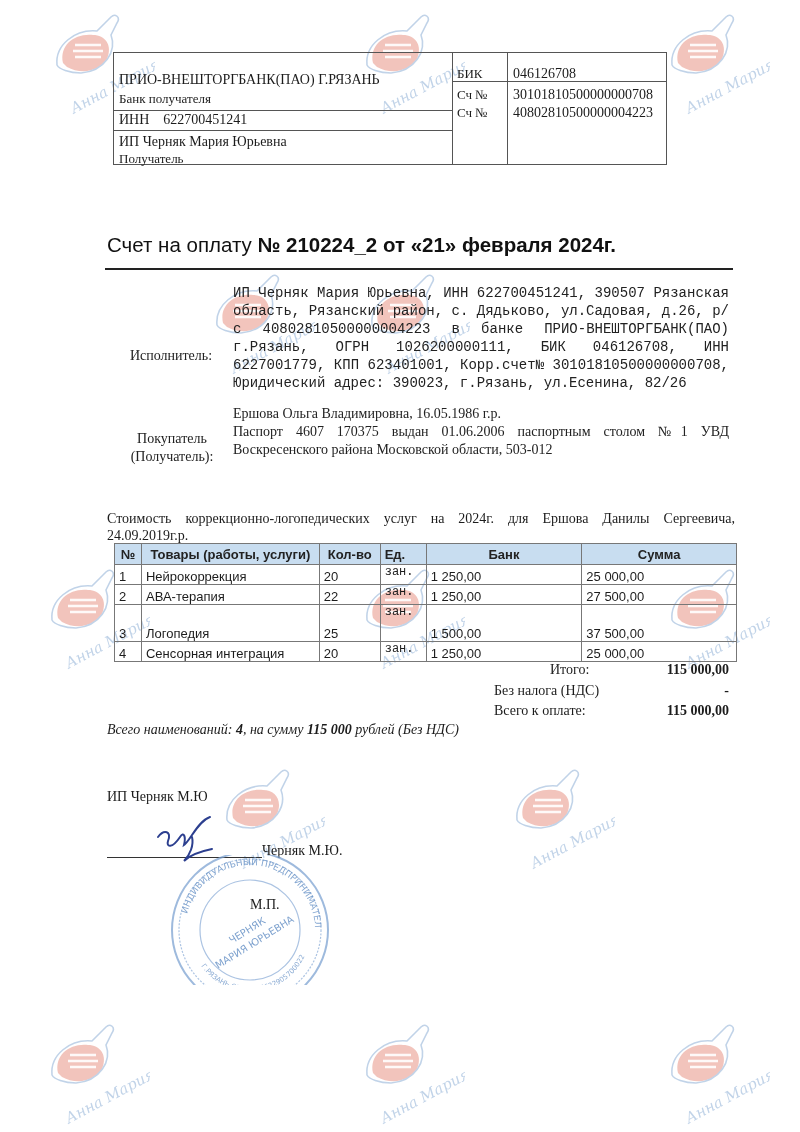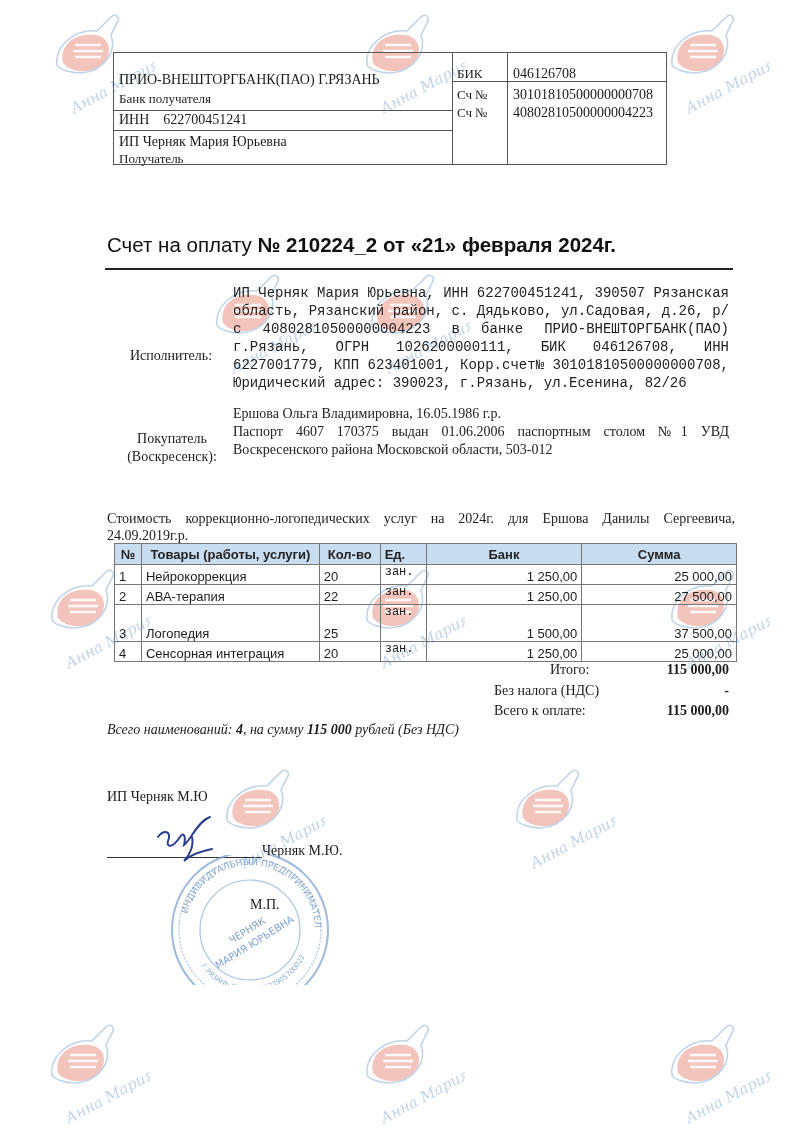--- a/index.html
+++ b/index.html
@@ -23,21 +23,21 @@
 
   .party-label { position: absolute; text-align: center; font-size: 14px; line-height: 18px; color: #222; }
   .party-text { position: absolute; left: 233px; width: 496px; font-size: 14px; line-height: 18px; text-align: justify; color: #222; }
 
   .cost-note { position: absolute; left: 107px; top: 510px; width: 628px; font-size: 14px; line-height: 17px; text-align: justify; }
 
   table.items { position: absolute; left: 114px; top: 543px; width: 623px; border-collapse: collapse; font-family: "Liberation Sans", sans-serif; font-size: 13px; }
   table.items th, table.items td { border: 1px solid #777; padding: 0 4px; height: 19px; vertical-align: bottom; }
   table.items th { background: #c8ddf0; font-weight: bold; text-align: center; height: 20px; vertical-align: middle; color: #222; }
   table.items td.num { text-align: left; }
-  table.items td.right { text-align: right; }
+  table.items td.right { text-align: left; }
   table.items td.unit { vertical-align: top; font-size: 12px; font-family: Liberation Mono, monospace; }
   table.items tr.tall td { height: 36px; }
   .tl { position: absolute; white-space: nowrap; }
 
   .summary { position: absolute; left: 107px; top: 721px; font-size: 14px; line-height: 18px; font-style: italic; }
   .sign-ip { position: absolute; left: 107px; top: 789px; font-size: 14px; }
   .sign-line { position: absolute; left: 107px; top: 857px; width: 155px; height: 1px; background: #333; }
   .sign-name { position: absolute; left: 262px; top: 843px; font-size: 14px; }
   .mp { position: absolute; left: 250px; top: 897px; font-size: 14px; }
   .stamp { position: absolute; left: 165px; top: 855px; width: 170px; height: 130px; }
@@ -156,21 +156,21 @@
   <div class="title">
     <span>Счет на оплату </span><b> № 210224_2 от  «21» февраля 2024г.</b>
   </div>
   <div class="title-rule"></div>
 
   <div class="party-label" style="left:112px; top:347px; width:118px;">Исполнитель:</div>
   <div class="party-text" style="top:284px;font-family:Liberation Mono, monospace;">ИП Черняк Мария Юрьевна, ИНН 622700451241, 390507 Рязанская область, Рязанский район, с. Дядьково, ул.Садовая, д.26, р/с 40802810500000004223 в банке ПРИО-ВНЕШТОРГБАНК(ПАО) г.Рязань, ОГРН 1026200000111, БИК 046126708, ИНН 6227001779, КПП 623401001, Корр.счет№ 30101810500000000708, Юридический адрес: 390023, г.Рязань, ул.Есенина, 82/26</div>
 
   <div class="party-label" style="left:112px; top:430px; width:120px;">
     <div>Покупатель</div>
-    <div>(Воскресенск):</div>
+    <div>(Получатель):</div>
   </div>
   <div class="party-text" style="top:405px;">
     <div>Ершова Ольга Владимировна, 16.05.1986 г.р.</div>
     <div>Паспорт 4607 170375 выдан 01.06.2006 паспортным столом №1 УВД Воскресенского района Московской области, 503-012</div>
   </div>
 
   <div class="cost-note">Стоимость коррекционно-логопедических услуг на 2024г. для Ершова Данилы Сергеевича, 24.09.2019г.р.</div>
 
   <table class="items">
     <colgroup>

